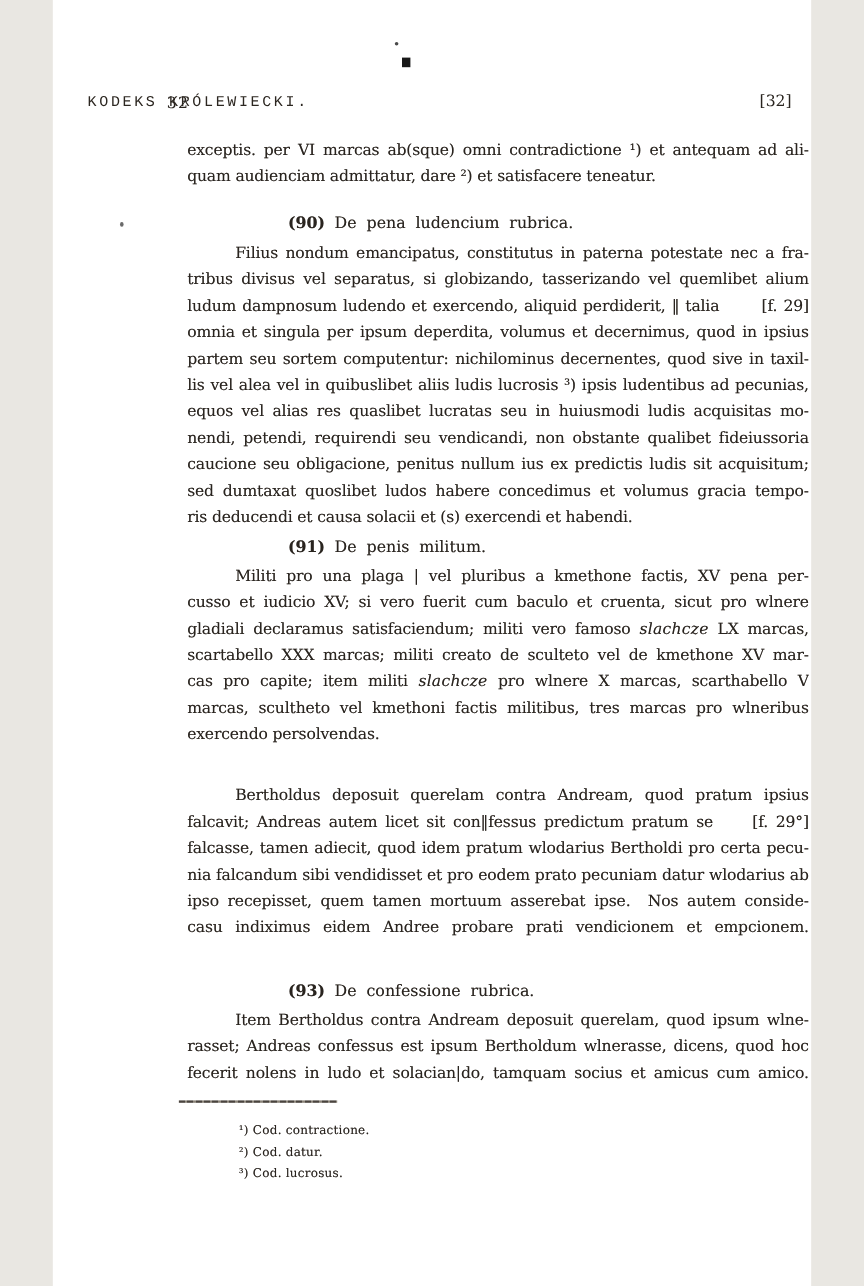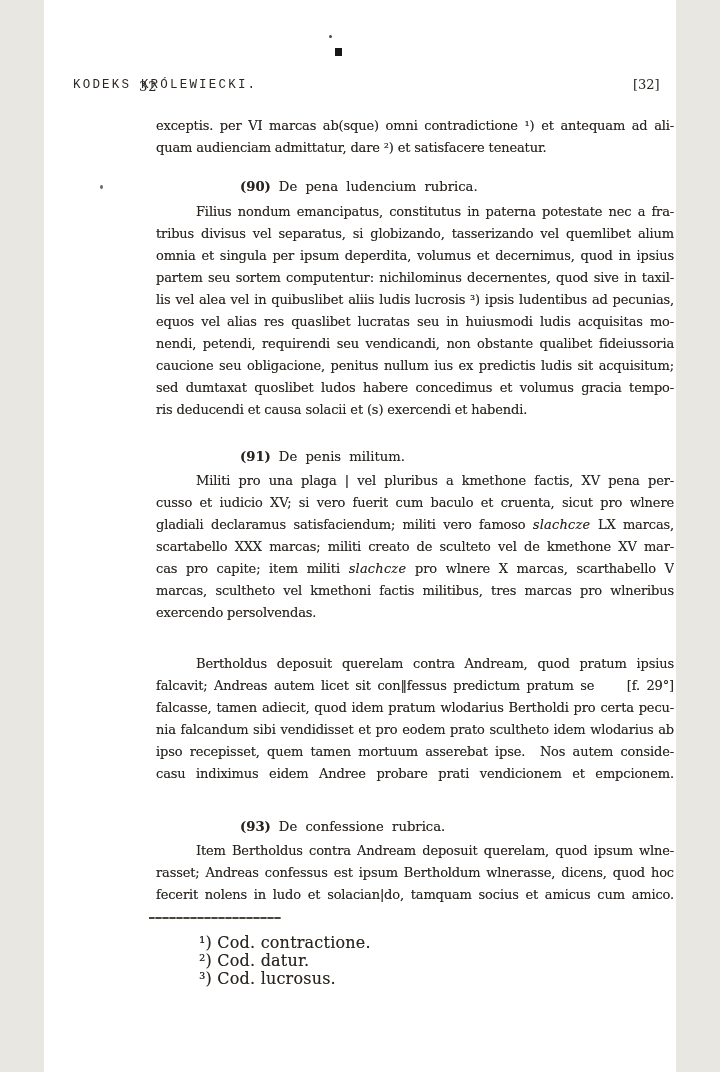--- a/index.html
+++ b/index.html
@@ -24,21 +24,21 @@
   .para.indent .line:first-child { padding-left:40px; }
 
   .heading { position:absolute; left:112px; width:518px; padding-left:84px;
              font-size:13.2px; line-height:22px; word-spacing:4px;
              text-shadow:0 0 0.4px rgba(40,32,25,0.45); box-sizing:border-box; }
   .hnum { font-weight:bold; margin-right:8px; }
 
   .fn-rule { position:absolute; left:105px; top:917px; width:132px; height:2px;
              background:repeating-linear-gradient(90deg,#4a443e 0 5px,#8a8378 5px 7px); }
   .footnotes { position:absolute; left:155px; top:934px; width:420px; }
-  .footnotes .line { text-align:center; text-align-last:left; font-size:16px;
+  .footnotes .line { text-align:center; text-align-last:left; font-size:10px;
                      line-height:18px; letter-spacing:0.2px; }
 
   
   .scan-edge { position:absolute; left:716px; top:188px; width:3px; height:856px;
     background:linear-gradient(to bottom, rgba(80,80,80,0) 0%, #8a8a8a 1.5%, #2b2b2b 8%,
       #141414 22%, #1d1d1d 30%, #6a6a6a 35%, #3a3a3a 46%, #8c8c8c 52%, #4f4f4f 62%,
       #757575 72%, #515151 82%, #8a8a8a 93%, rgba(130,130,130,0) 100%); }
   .speck { position:absolute; background:#2a2a2a; }
   .speck-dot    { left:285px; top:35px;  width:3px; height:3px; border-radius:50%; background:#4a4a4a; }
   .speck-square { left:291px; top:48px;  width:7px; height:8px; background:#181818; }
@@ -61,20 +61,21 @@
       <div class="line">exceptis. per VI marcas ab(sque) omni contradictione ¹) et antequam ad ali-</div>
       <div class="line">quam audienciam admittatur, dare ²) et satisfacere teneatur.</div>
     </div>
 
   <div class="heading" style="top:176px">
     <span class="hnum">(90)</span><span>De pena ludencium rubrica.</span>
   </div>
   <div class="para indent" style="top:201px">
       <div class="line">Filius nondum emancipatus, constitutus in paterna potestate nec a fra-</div>
       <div class="line">tribus divisus vel separatus, si globizando, tasserizando vel quemlibet alium</div>
+      <div class="line">ludum dampnosum ludendo et exercendo, aliquid perdiderit, ‖ talia&nbsp;&nbsp;&nbsp;&nbsp;&nbsp;&nbsp;&nbsp;[f. 29]</div>
       <div class="line">omnia et singula per ipsum deperdita, volumus et decernimus, quod in ipsius</div>
       <div class="line">partem seu sortem computentur: nichilominus decernentes, quod sive in taxil-</div>
       <div class="line">lis vel alea vel in quibuslibet aliis ludis lucrosis ³) ipsis ludentibus ad pecunias,</div>
       <div class="line">equos vel alias res quaslibet lucratas seu in huiusmodi ludis acquisitas mo-</div>
       <div class="line">nendi, petendi, requirendi seu vendicandi, non obstante qualibet fideiussoria</div>
       <div class="line">caucione seu obligacione, penitus nullum ius ex predictis ludis sit acquisitum;</div>
       <div class="line">sed dumtaxat quoslibet ludos habere concedimus et volumus gracia tempo-</div>
       <div class="line">ris deducendi et causa solacii et (s) exercendi et habendi.</div>
     </div>
 
@@ -88,21 +89,21 @@
       <div class="line">scartabello XXX marcas; militi creato de sculteto vel de kmethone XV mar-</div>
       <div class="line">cas pro capite; item militi <i>slachcze</i> pro wlnere X marcas, scarthabello V</div>
       <div class="line">marcas, scultheto vel kmethoni factis militibus, tres marcas pro wlneribus</div>
       <div class="line">exercendo persolvendas.</div>
     </div>
 
   <div class="para indent full-last" style="top:653px">
       <div class="line">Bertholdus deposuit querelam contra Andream, quod pratum ipsius</div>
       <div class="line">falcavit; Andreas autem licet sit con‖fessus predictum pratum se&nbsp;&nbsp;&nbsp;&nbsp;&nbsp;[f. 29°]</div>
       <div class="line">falcasse, tamen adiecit, quod idem pratum wlodarius Bertholdi pro certa pecu-</div>
-      <div class="line">nia falcandum sibi vendidisset et pro eodem prato scultheto idem wlodarius ab</div>
+      <div class="line">nia falcandum sibi vendidisset et pro eodem prato pecuniam datur wlodarius ab</div>
       <div class="line">ipso recepisset, quem tamen mortuum asserebat ipse.&nbsp; Nos autem conside-</div>
       <div class="line">casu indiximus eidem Andree probare prati vendicionem et empcionem.</div>
     </div>
 
   <div class="heading" style="top:816px">
     <span class="hnum">(93)</span><span>De confessione rubrica.</span>
   </div>
   <div class="para indent full-last" style="top:840px">
       <div class="line">Item Bertholdus contra Andream deposuit querelam, quod ipsum wlne-</div>
       <div class="line">rasset; Andreas confessus est ipsum Bertholdum wlnerasse, dicens, quod hoc</div>

